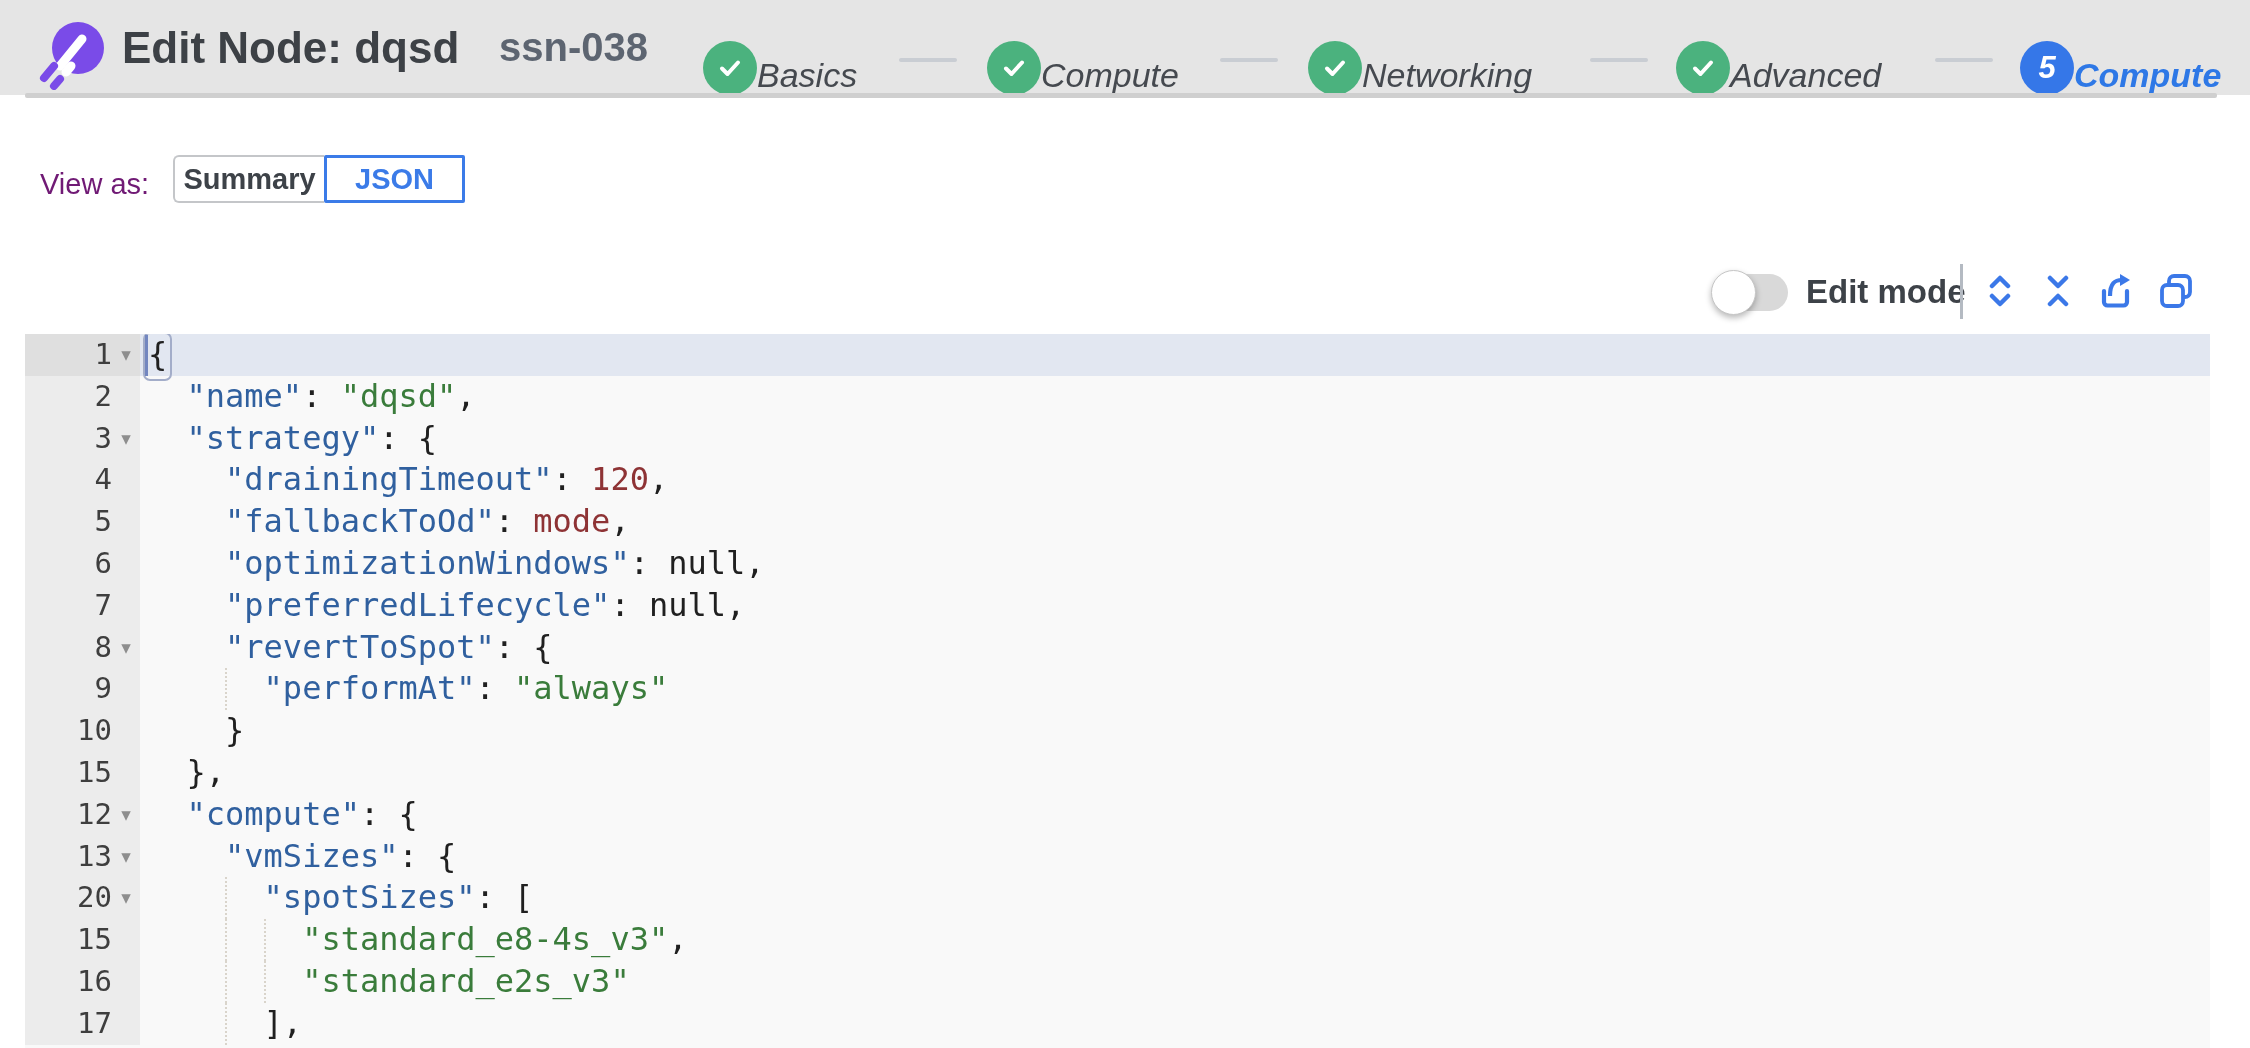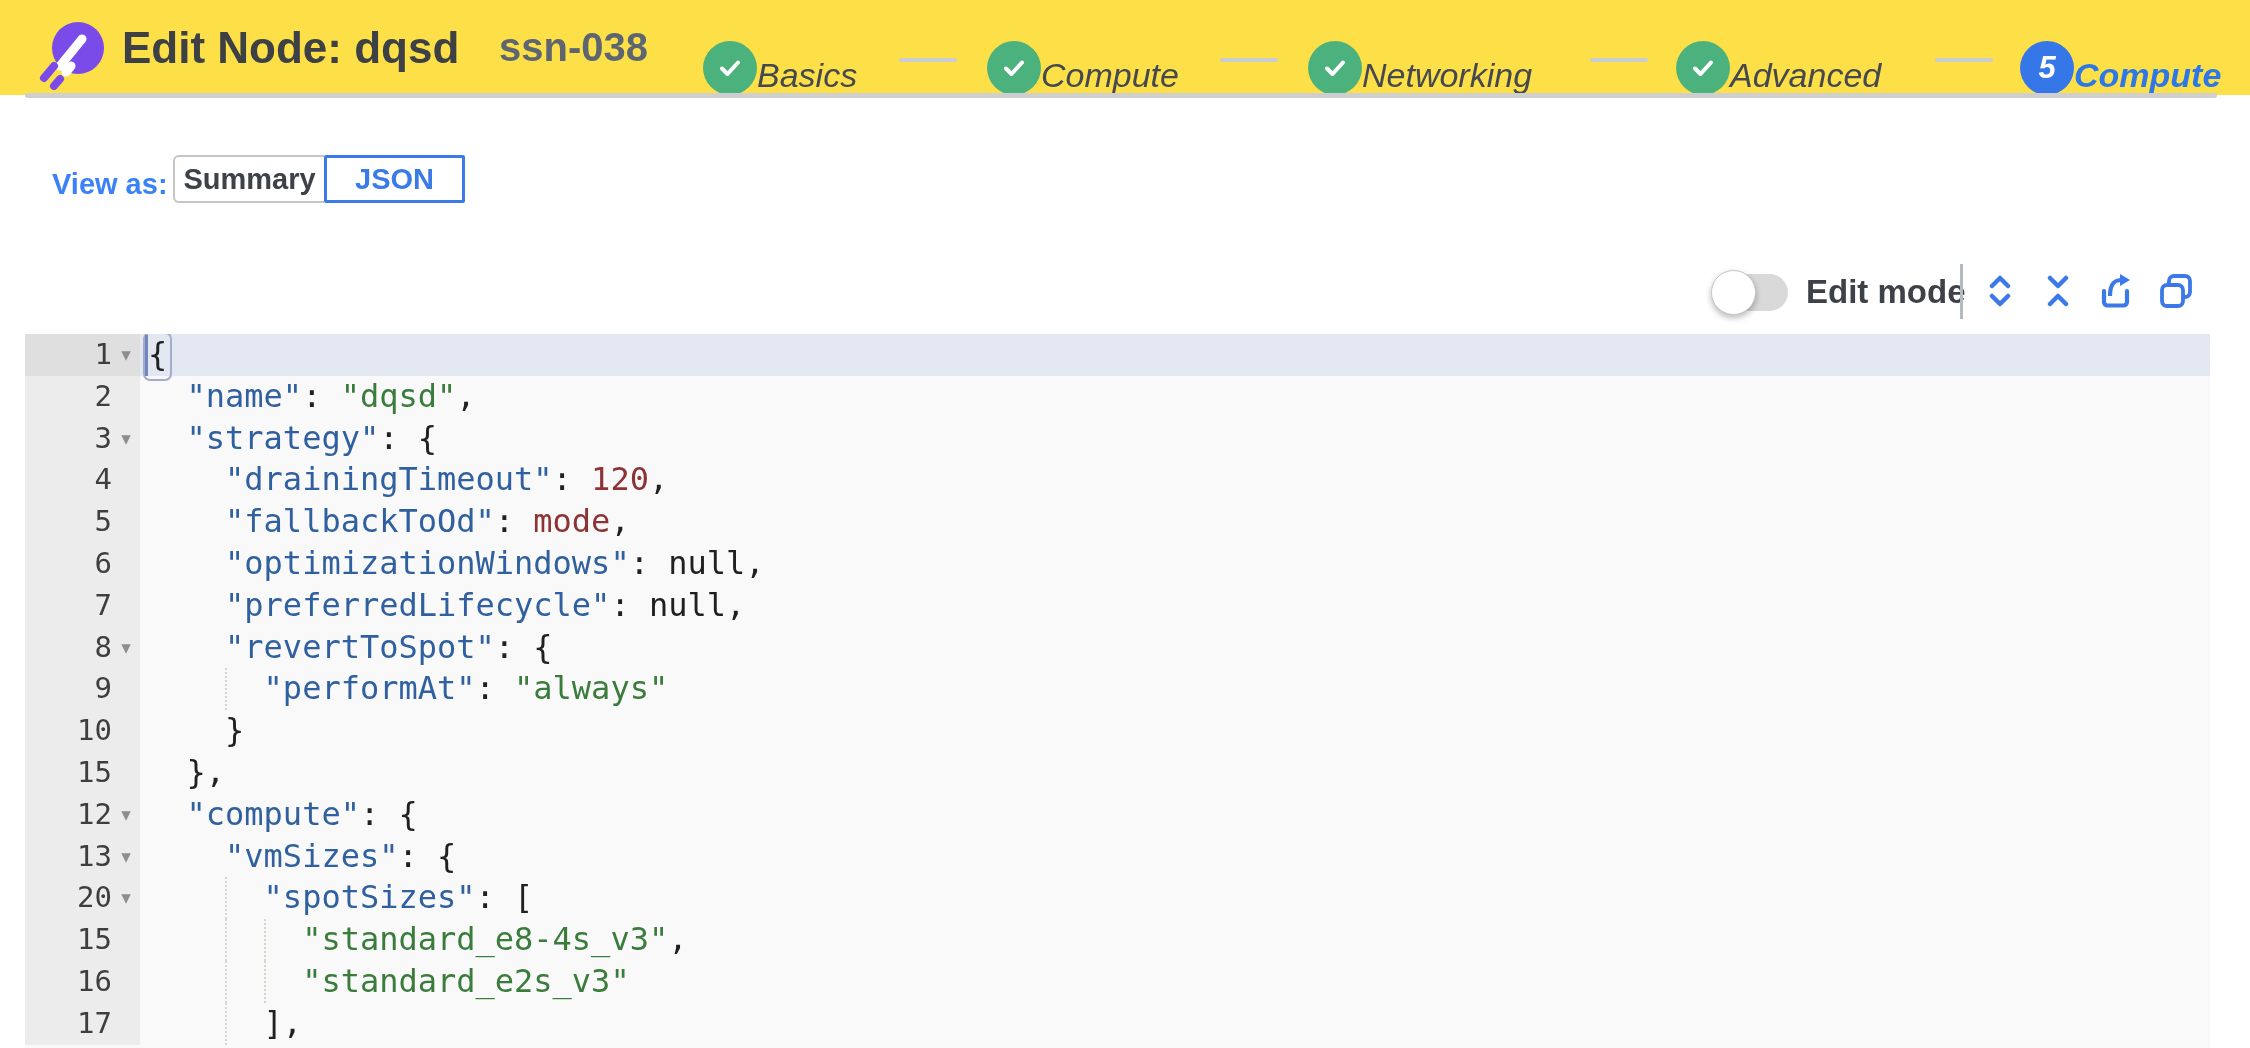--- a/index.html
+++ b/index.html
@@ -1,40 +1,40 @@
 <!DOCTYPE html>
 <html><head>
 <meta charset="utf-8">
 <style>
   html,body{margin:0;padding:0;background:#ffffff;width:2250px;height:1048px;overflow:hidden;
     font-family:"Liberation Sans", sans-serif;-webkit-font-smoothing:antialiased;}
 
   
-  #header{position:absolute;left:0;top:0;width:2250px;height:95px;background:#fde047;}
+  #header{position:absolute;left:0;top:0;width:2250px;height:95px;background:#e5e5e5;}
   #header-divider{position:absolute;left:25px;top:93px;width:2192px;height:5px;background:#cfcfcf;border-radius:2px;}
   #logo{position:absolute;left:38px;top:20px;width:66px;height:70px;}
   #page-title{position:absolute;left:122px;top:0;height:95px;line-height:95px;
     font-size:44px;font-weight:700;color:#3d4146;white-space:nowrap;}
   #node-id{position:absolute;left:499px;top:0;height:95px;line-height:95px;width:157px;
     font-size:40px;font-weight:700;color:#5d6571;white-space:nowrap;overflow:hidden;}
 
   
   .step{position:absolute;top:0;height:95px;display:flex;align-items:flex-end;white-space:nowrap;font-style:italic;}
   .step-circle{width:54px;height:54px;border-radius:50%;display:flex;align-items:center;justify-content:center;flex:0 0 auto;}
   .step-circle.done{background:#4bb27e;}
   .step-circle.current{background:#3577e8;color:#fff;font-size:31px;font-weight:700;}
   .step-label{font-size:34px;color:#45494f;}
   .step.current .step-label{color:#2e78e6;font-weight:700;}
   .connector{position:absolute;top:58px;height:4px;width:58px;background:#c9cdd3;border-radius:2px;}
   .s1{left:703px}.s2{left:987px}.s3{left:1308px}.s4{left:1676px}.s5{left:2020px}
   .c1{left:899px}.c2{left:1220px}.c3{left:1590px}.c4{left:1935px}
 
   
   #view-as-label{position:absolute;left:40px;top:160px;height:48px;line-height:48px;
-    font-size:29px;font-weight:700;color:#3b82f6;margin-left:12px;}
+    font-size:29px;font-weight:400;color:#701a75;}
   #seg-group{position:absolute;left:173px;top:155px;display:flex;}
   .seg-btn{height:48px;box-sizing:border-box;background:#fff;display:flex;align-items:center;justify-content:center;
     font-size:29px;font-weight:700;cursor:pointer;}
   #btn-summary{width:151px;border:2px solid #c4c6c9;border-radius:6px 0 0 6px;color:#3d4248;border-right:none;}
   #btn-json{width:141px;border:3px solid #3b7be8;border-radius:2px;color:#3b7be8;}
 
   
   #toggle{position:absolute;left:1714px;top:274px;width:74px;height:37px;border-radius:19px;background:#d9d9d9;cursor:pointer;}
   #toggle-knob{position:absolute;left:-3px;top:-4px;width:45px;height:45px;border-radius:50%;background:#fff;
     border:1px solid #c6c6c6;box-sizing:border-box;box-shadow:0 3px 6px rgba(0,0,0,0.28);}

